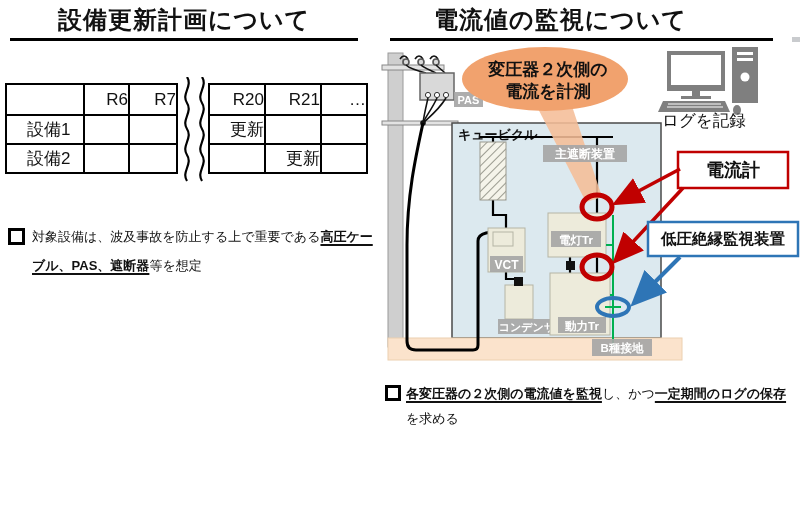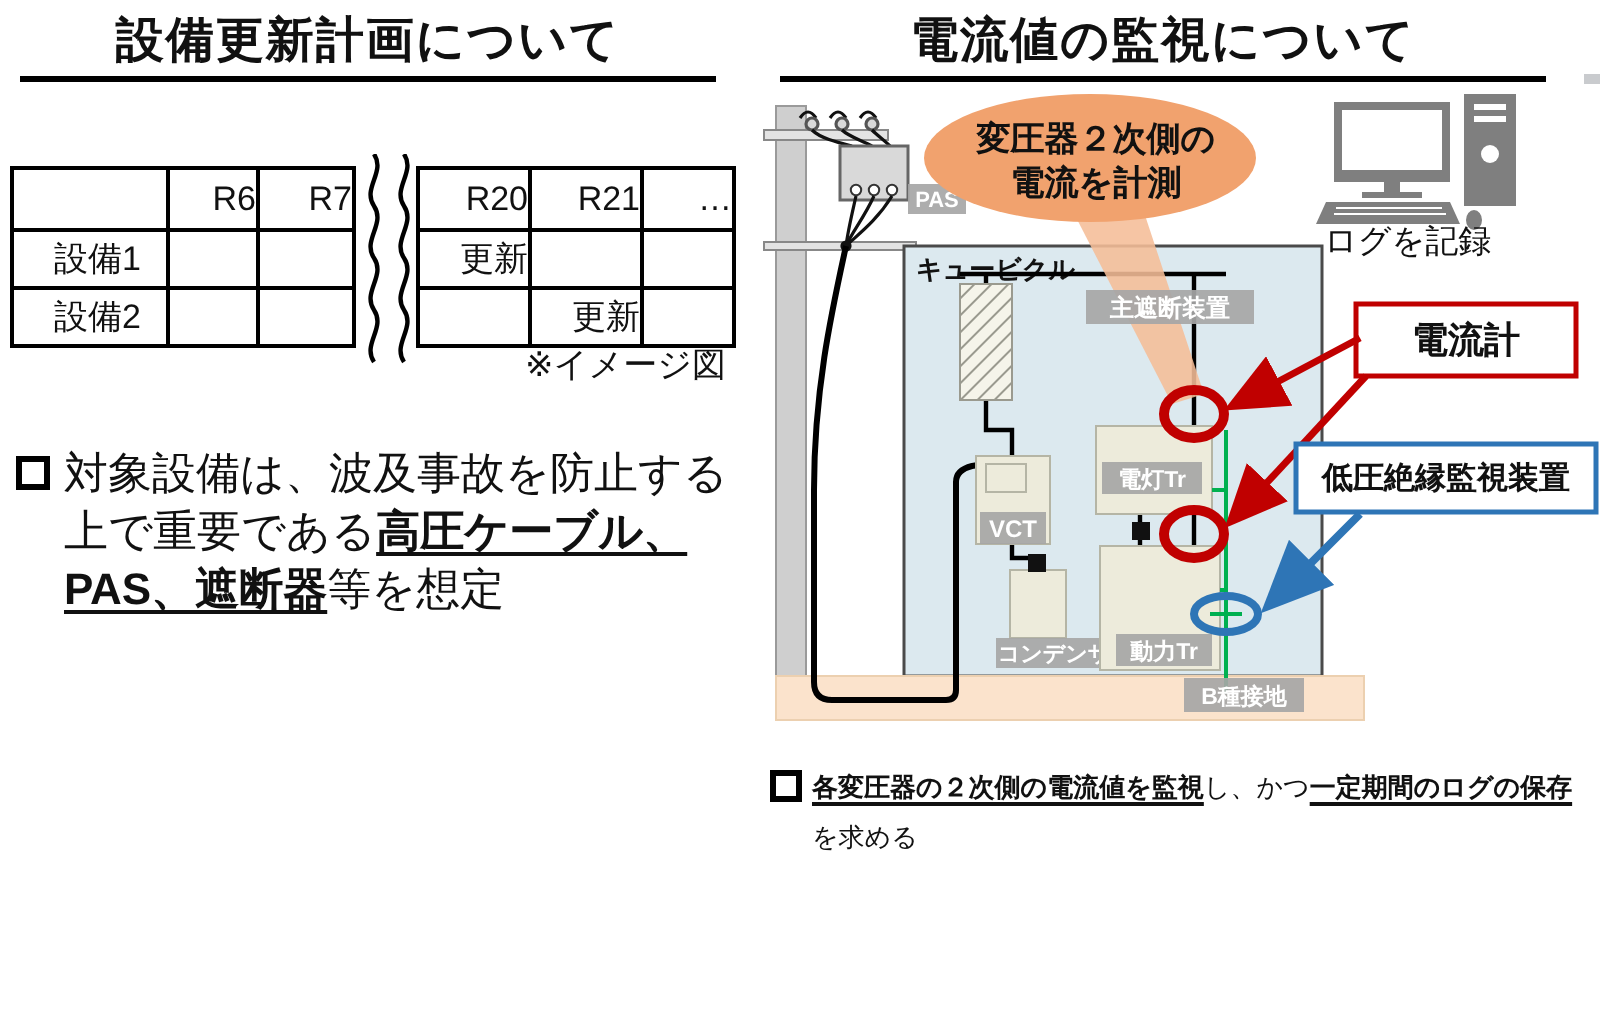--- a/index.html
+++ b/index.html
@@ -17,21 +17,21 @@
   table.plan tr.hdr th{text-align:right;padding:0;height:29px;}
   table.plan .brk{border:none;background:#fff;}
   #wavy-overlay{left:172px;top:-6px;pointer-events:none;}
   .note{font-size:17px;color:#111;}
   
   .bullets{line-height:28px;}
   .bullet{position:relative;padding-left:24px;margin-bottom:4px;}
   .bullet .sq{position:absolute;left:0;top:6px;width:11px;height:11px;border:3.5px solid #000;display:inline-block;}
   .bullet .b{font-weight:bold;}
   .bullet .u{text-decoration:underline;text-decoration-thickness:1.6px;text-underline-offset:3px;}
-  #left-bullets{left:8px;top:222px;width:366px;font-size:22px;line-height:29px;}
+  #left-bullets{left:8px;top:222px;width:366px;font-size:13px;line-height:29px;}
   #right-bullets{left:385px;top:381px;width:412px;font-size:13px;line-height:25px;}
   #right-bullets .bullet{margin-bottom:12px;padding-left:21px;}
   #right-bullets .sq{width:10px;height:10px;border-width:3px;top:4px;}
   svg text{font-family:"Liberation Sans","DejaVu Sans",sans-serif;}
   .edge-artifact{background:#c9cbce;}
 </style>
 </head>
 <body>
 
 <div id="stage">
@@ -79,27 +79,26 @@
             <td></td>
           </tr>
         </tbody>
     </table>
     <svg id="wavy-overlay" class="abs" width="36" height="106" viewBox="0 0 36 106">
       <path d="M10,0 c6,9 -6,17 0,26 c6,9 -6,17 0,26 c6,9 -6,17 0,26 c6,9 -6,17 0,26" fill="none" stroke="#000" stroke-width="2.2"></path>
       <path d="M25,0 c6,9 -6,17 0,26 c6,9 -6,17 0,26 c6,9 -6,17 0,26 c6,9 -6,17 0,26" fill="none" stroke="#000" stroke-width="2.2"></path>
     </svg>
   </div>
 
-  <div class="abs note" style="left:243px;top:171px;width:120px;text-align:right;">※イメージ図</div>
 
   <div class="abs bullets" id="left-bullets">
       <div class="bullet"><span class="sq"></span><span>対象設備は、波及事故を防止する上で重要である</span><span class="b u">高圧ケーブル、PAS、遮断器</span><span>等を想定</span></div>
     </div>
 
-  <div class="abs slide-title" style="left:390px;top:4px;width:383px;">電流値の監視について</div>
+  <div class="abs slide-title" style="left:369px;top:4px;width:383px;">電流値の監視について</div>
   <div class="abs title-rule" style="left:390px;top:38px;width:383px;"></div>
 
   <div class="abs edge-artifact" style="left:792px;top:37px;width:8px;height:5px;"></div>
 
   <div class="abs" style="left:380px;top:45px;width:420px;height:334px;">
     <svg width="420" height="334" viewBox="0 0 420 334">
       <defs>
         <pattern id="hatch" width="6" height="6" patternUnits="userSpaceOnUse" patternTransform="rotate(45)">
           <rect width="6" height="6" fill="#f5f4ea"></rect>
           <line x1="0" y1="0" x2="0" y2="6" stroke="#9a9a8f" stroke-width="2"></line>

